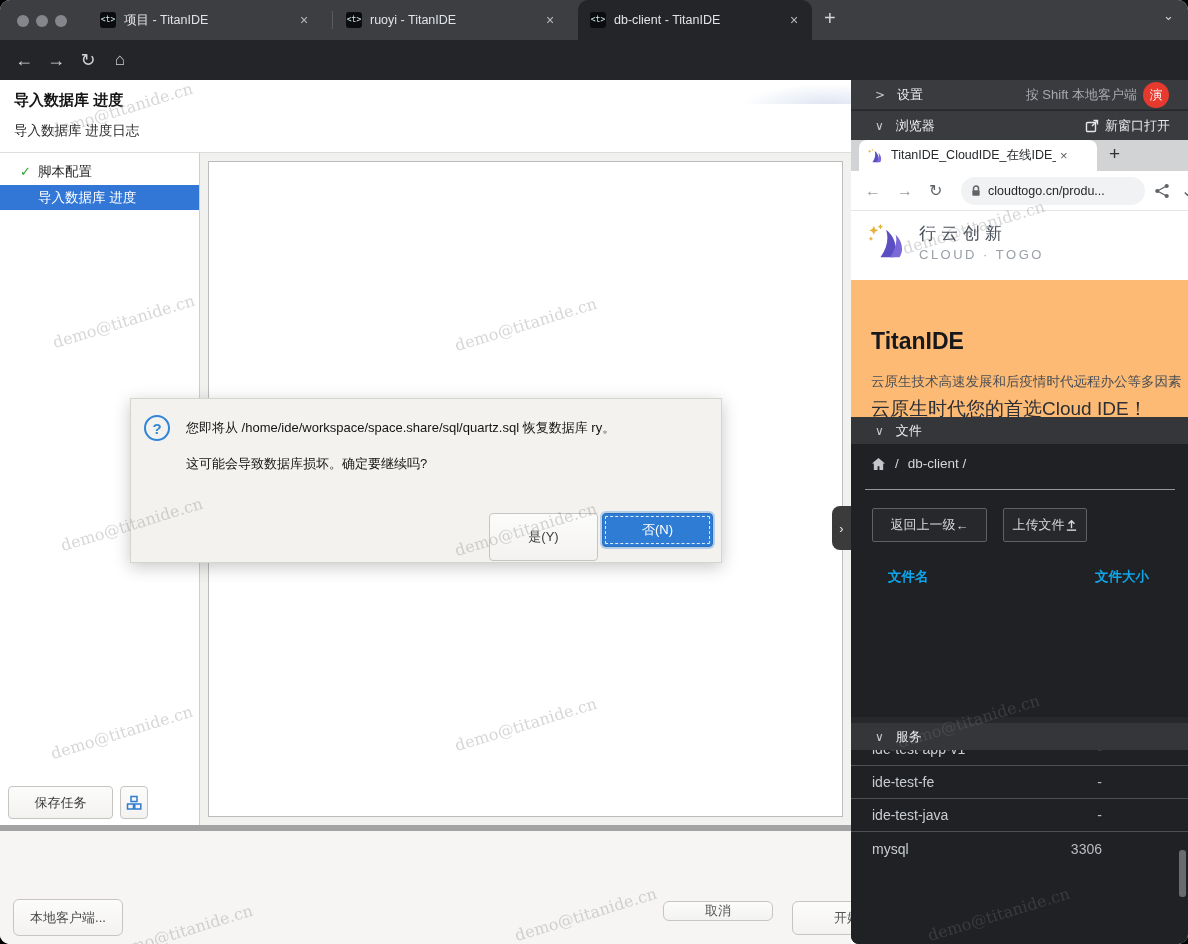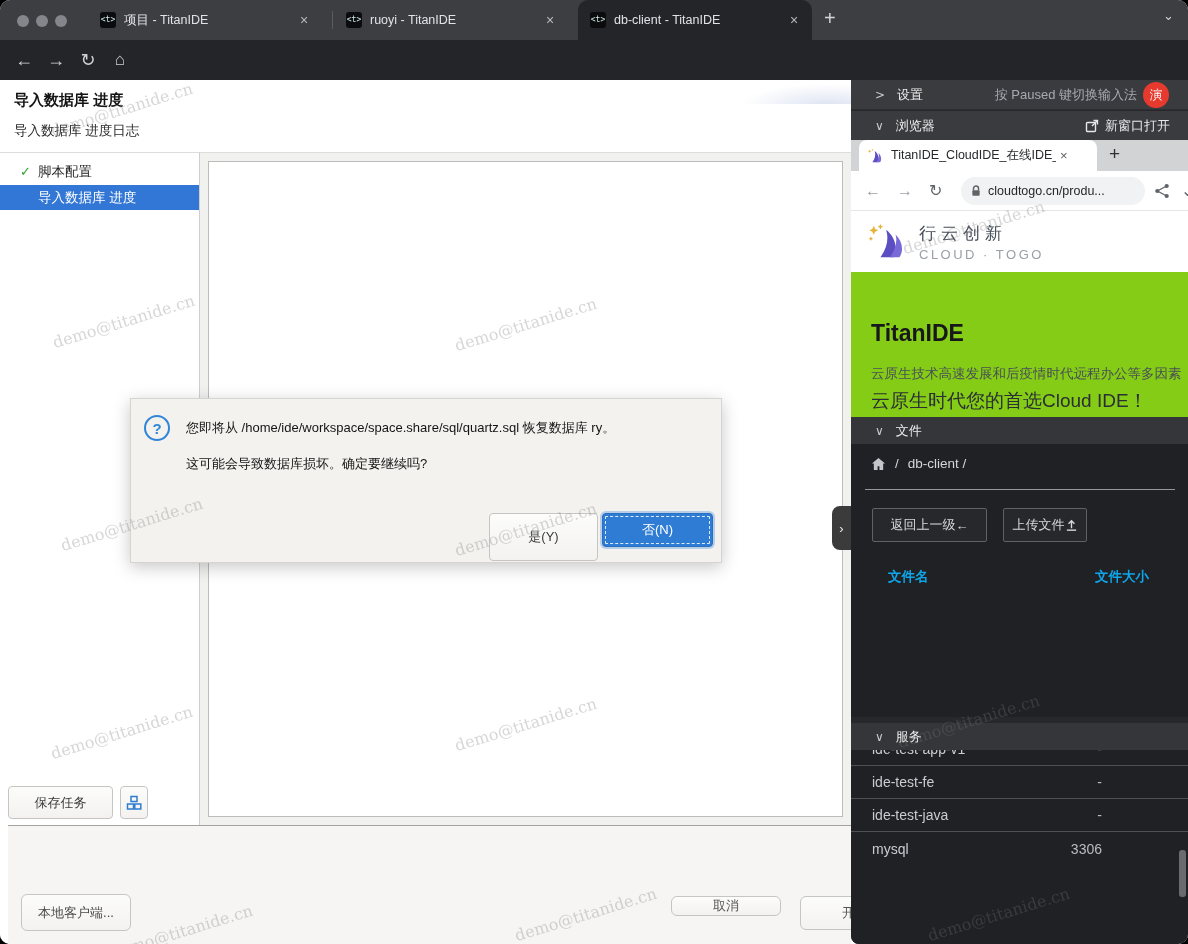--- a/index.html
+++ b/index.html
@@ -43,21 +43,21 @@
   #steps { left:0; top:72px; width:200px; height:673px; background:#fff; border-top:1px solid #dddddb; border-right:1px solid #cfcfcd;}
   .step { position:relative; height:25px; display:flex; align-items:center; font-size:13.5px; color:#1d1d1d; padding-left:38px; }
   .step .chk { position:absolute; left:20px; color:#2fa12f; font-weight:bold; font-size:13px; }
   .step.sel { background:#3377d6; color:#fff; margin-top:1px; }
   #logpane { left:200px; top:72px; width:651px; height:673px; background:#f1f1ef; border-top:1px solid #dddddb; }
   #logbox { left:8px; top:8px; right:8px; bottom:8px; background:#fff; border:1px solid #bcbcba; }
   #save-task { left:8px; top:706px; width:105px; height:33px; }
   #save-ic-btn { left:120px; top:706px; width:28px; height:33px; text-align:center; }
   .btn { background:linear-gradient(#fcfcfb,#f3f2f0); border:1px solid #c6c5c2; border-radius:4px;
      font-size:13px; color:#3c3c3c; display:flex; align-items:center; justify-content:center; }
-  #footer { left:8px; top:745px; width:851px; height:119px; background:#f6f5f3; border-top:1px solid #a3a3a3; }
+  #footer { left:0; top:745px; width:851px; height:119px; background:#f6f5f3; border-top:6px solid #a3a3a3; }
   #local-client { left:13px; top:68px; width:110px; height:37px; border-radius:6px; color:#4a4a4a; }
   #cancel-btn { left:663px; top:70px; width:110px; height:20px; border-radius:6px; color:#555; }
   #start-btn { left:792px; top:70px; width:110px; height:34px; border-radius:6px; color:#555; }
   
   #dialog { left:130px; top:318px; width:592px; height:165px; background:#f4f2ef;
      border:1px solid #d6d4d0; box-shadow:0 4px 16px rgba(0,0,0,.22); }
   #dlg-ic { left:13px; top:16px; width:26px; height:26px; border:2px solid #2f86d8; border-radius:50%;
      color:#2f86d8; font-size:15px; font-weight:bold; text-align:center; line-height:24px; }
   .dlg-line { left:55px; font-size:13px; color:#141414; }
   #dlg-yes { left:358px; top:114px; width:109px; height:48px; }
@@ -87,21 +87,21 @@
   #emb-plus { left:258px; top:3px; color:#2f3133; font-size:19px; }
   #emb-toolbar { left:0; top:31px; width:337px; height:40px; background:#fff; border-bottom:1px solid #e6e6e6; }
   .emb-nav { position:absolute; top:0; font-size:16px; line-height:40px; color:#9aa0a6; }
   #emb-pill { left:110px; top:6px; width:184px; height:28px; background:#f1f2f3; border-radius:14px;
      display:flex; align-items:center; padding:0 10px; }
   #emb-pill .u { color:#25282b; font-size:12.5px; margin-left:7px; white-space:nowrap; }
   #emb-logo-row { left:0; top:71px; width:337px; height:61px; background:#fff; display:flex; align-items:center; padding-left:16px; }
   #logo-text { margin-left:10px; }
   #logo-text .cn { font-size:17px; color:#474e58; letter-spacing:5px; }
   #logo-text .en { font-size:13px; color:#9aa0a6; letter-spacing:2.5px; margin-top:2px; }
-  #emb-hero { left:0; top:132px; width:337px; height:225px; background:#84cc16; padding:48px 0 0 20px; overflow:hidden; }
+  #emb-hero { left:0; top:140px; width:337px; height:225px; background:#fdba74; padding:48px 0 0 20px; overflow:hidden; }
   #hero-title { font-size:23px; font-weight:800; color:#17181c; }
   #hero-sub { font-size:19px; color:#2b2e34; margin-top:5px; }
   #hero-par { font-size:13.5px; color:#4a4f57; margin-top:18px; white-space:nowrap; }
   
   #sec-files-head { top:337px; height:27px; background:#35363a; }
   #files-body { left:0; top:364px; width:337px; height:273px; background:#1f2124; }
   #crumb { left:20px; top:12px; display:flex; align-items:center; color:#d4d7da; font-size:13.5px; gap:9px; }
   #files-hr { left:14px; top:45px; width:310px; height:1px; background:#94979b; }
   .dbtn { position:absolute; top:64px; height:34px; background:#26282b; border:1px solid #5f6165; border-radius:2px;
      color:#d7d9dc; font-size:13px; display:flex; align-items:center; justify-content:center; gap:0; }
@@ -246,21 +246,21 @@
     </div>
 
     <div id="panel-handle" class="abs">›</div>
   </div>
 
   <div id="panel" class="abs">
 
     <div id="row-settings" class="sec-head">
       <span class="chev">&gt;</span>
       <span>设置</span>
-      <span id="set-hint">按 Paused 键切换输入法</span>
+      <span id="set-hint">按 Shift 本地客户端</span>
       <span id="demo-badge">演</span>
     </div>
 
     <div id="row-browser" class="sec-head">
       <span class="chev">∨</span>
       <span>浏览器</span>
       <span id="open-new-win">
         <svg width="14" height="14" viewBox="0 0 14 14">
           <rect x="1.5" y="3.5" width="9" height="9" rx="1" fill="none" stroke="#e6e7e9" stroke-width="1.4"></rect>
           <path d="M7 7l5-5M8.5 1.5H12.5V5.5" fill="none" stroke="#e6e7e9" stroke-width="1.4"></path>

